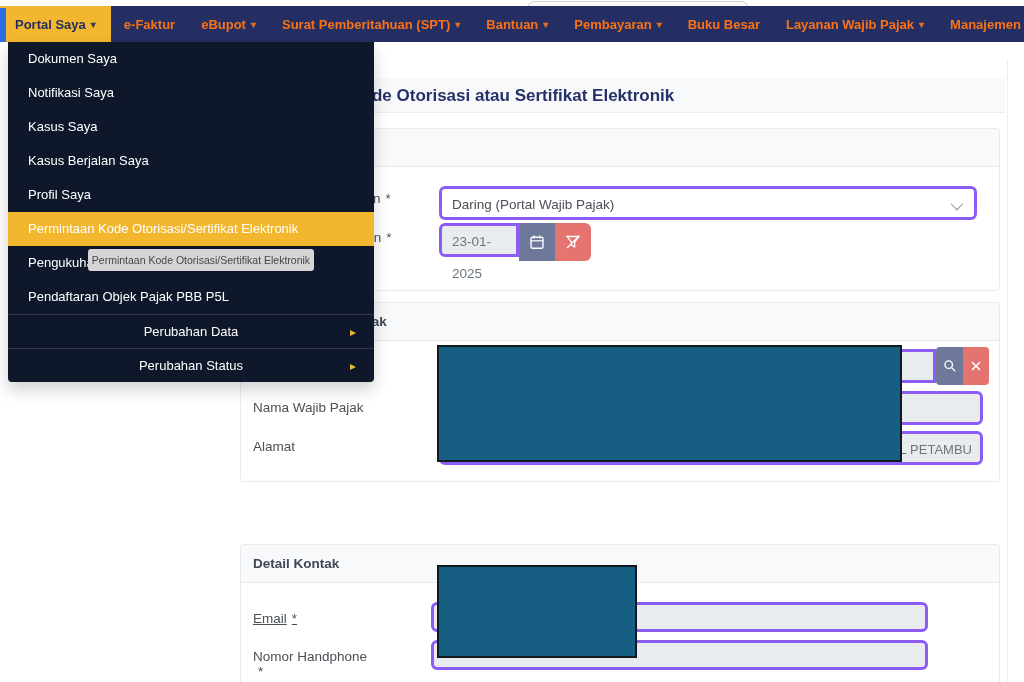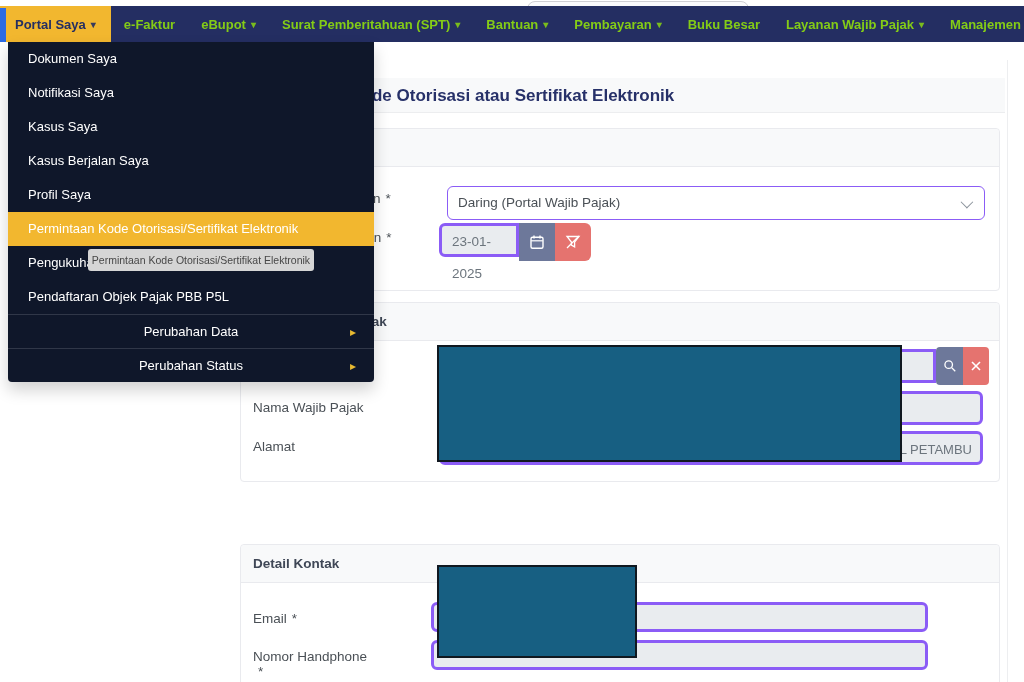--- a/index.html
+++ b/index.html
@@ -7,21 +7,21 @@
   .screen { position:relative; width:1024px; height:682px; background:#fff; overflow:hidden; }
 
   
   .top-artifact { position:absolute; left:527px; top:1px; width:222px; height:12px;
     background:#fafafc; border:1px solid #cfcfd4; border-radius:8px 8px 0 0; z-index:1; }
 
   
   .navbar { position:absolute; left:0; top:6px; width:1024px; height:36px;
     background:#242e62; display:flex; align-items:center; z-index:2; }
   .nav-accent { position:absolute; left:0; top:2px; width:6px; height:34px; background:#2d6be4; }
-  .nav-item { display:flex; align-items:center; gap:5px; color:#84cc16; font-size:13px;
+  .nav-item { display:flex; align-items:center; gap:5px; color:#f97316; font-size:13px;
     font-weight:700; height:36px; padding:0 13px; cursor:pointer; white-space:nowrap; }
   .nav-item.active { background:#f2b72f; color:#242e62; padding:0 15px; }
   .nav-item .caret { font-size:10px; opacity:.9; }
 
   
   .dropdown { position:absolute; left:8px; top:42px; width:366px; background:#0f172a;
     z-index:10; box-shadow:0 8px 16px rgba(0,0,0,.18); border-radius:0 0 4px 4px; }
   .dd-item { position:relative; height:34px; line-height:34px; padding:0 20px; color:#ffffff;
     font-size:13px; cursor:pointer; white-space:nowrap; overflow:hidden; }
   .dd-item.highlight { background:#f2b72f; color:#ffffff; }
@@ -44,22 +44,22 @@
     color:#3f4756; border-radius:4px 4px 0 0; white-space:nowrap; }
   .card1 { top:128px; height:163px; }
   .card2 { top:302px; height:180px; }
   .card3 { top:544px; height:143px; }
 
   .lbl { position:absolute; left:12px; font-size:13.5px; color:#4a5056; display:flex;
     white-space:nowrap; }
   .lbl .star { margin-left:5px; }
   .lbl .star.wide-gap { margin-left:20px; }
 
-  .select { position:absolute; left:206px; width:538px; height:34px; background:#fff;
-    border:1px solid #8b5cf6; border-radius:6px; font-size:13.5px; color:#4a5056;
+  .select { position:absolute; left:198px; width:538px; height:34px; background:#fff;
+    border:3px solid #8b5cf6; border-radius:6px; font-size:13.5px; color:#4a5056;
     line-height:32px; padding-left:10px; cursor:pointer; }
   .chevron { position:absolute; right:14px; top:12px; width:9px; height:9px;
     border-right:1.6px solid #8a929b; border-bottom:1.6px solid #8a929b;
     transform:rotate(45deg) translateY(-2px); }
 
   .input-disabled { position:absolute; height:34px; background:#e9ecef;
     border:3px solid #8b5cf6; border-radius:6px; font-size:13.5px; color:#6c757d;
     line-height:32px; padding:0 10px; }
   .input-sm { height:30px; line-height:28px; }
 
@@ -146,21 +146,21 @@
     <div class="lbl" style="top:136px;">
       <span>Alamat</span>
     </div>
     <div class="input-disabled" style="left:198px; top:128px; width:544px;">
       <span class="frag">L PETAMBU</span>
     </div>
   </div>
 
   <div class="card card3">
     <div class="card-header">Detail Kontak</div>
-    <div class="lbl" style="top:66px;">
+    <div class="lbl" style="top:66px;text-decoration:underline;">
       <span>Email</span>
       <span class="star">*</span>
     </div>
     <div class="input-disabled input-sm" style="left:190px; top:57px; width:497px;"></div>
     <div class="lbl" style="top:104px;flex-direction:column;">
       <span>Nomor Handphone</span>
       <span class="star">*</span>
     </div>
     <div class="input-disabled input-sm" style="left:190px; top:95px; width:497px;"></div>
   </div>

